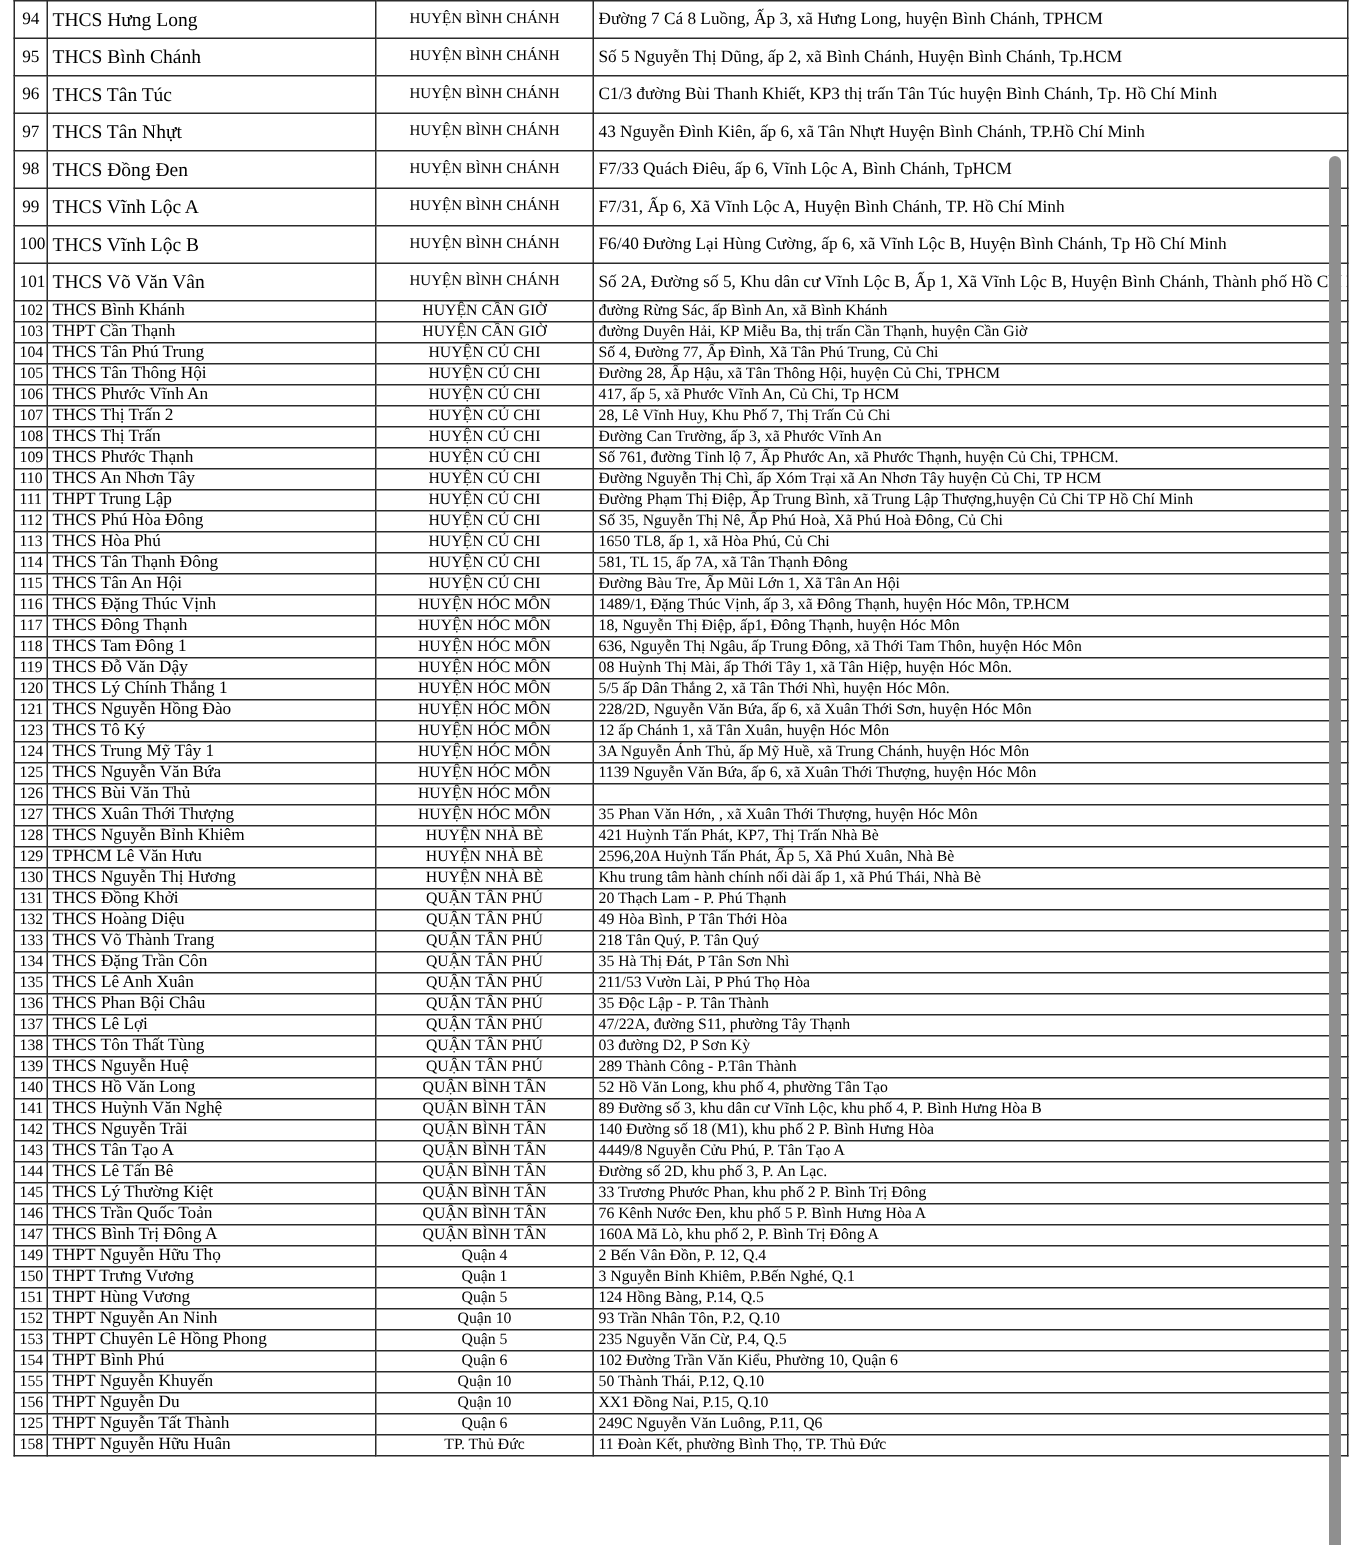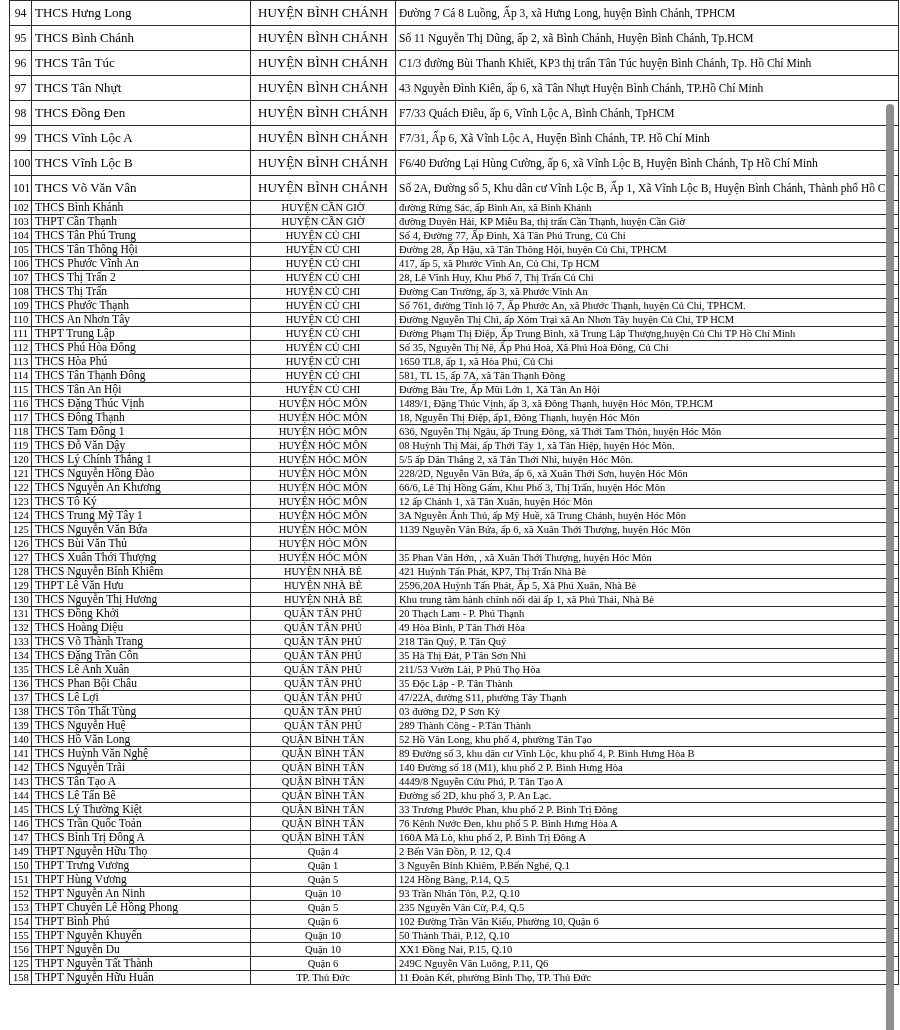--- a/index.html
+++ b/index.html
@@ -37,21 +37,21 @@
   tr.small td { height: 13px; }
   tr.tall td { height: 24px; }
 
   td.no       { text-align: center; font-size: 10.5px; padding: 0 1px; }
   td.name     { font-size: 11.5px; padding-left: 5px; }
   td.district { text-align: center; font-size: 10.5px; }
   td.address  { font-size: 10.5px; }
 
   tr.tall td.no       { font-size: 11.5px; }
   tr.tall td.name     { font-size: 13px; margin-left: 30px; }
-  tr.tall td.district { font-size: 13px; }
+  tr.tall td.district { font-size: 10px; }
   tr.tall td.address  { font-size: 11.5px; }
 
   .scrollbar-thumb {
     position: absolute;
     left: 886px;
     top: 104px;
     width: 8px;
     height: 926px;
     background: #8f8f8f;
     border-radius: 4px 4px 0 0;
@@ -72,21 +72,21 @@
         <tr class="tall">
           <td class="no">94</td>
           <td class="name">THCS Hưng Long</td>
           <td class="district">HUYỆN BÌNH CHÁNH</td>
           <td class="address">Đường 7 Cá 8 Luồng, Ấp 3, xã Hưng Long, huyện Bình Chánh, TPHCM</td>
         </tr>
         <tr class="tall">
           <td class="no">95</td>
           <td class="name">THCS Bình Chánh</td>
           <td class="district">HUYỆN BÌNH CHÁNH</td>
-          <td class="address">Số 11 Nguyễn Thị Dũng, ấp 2, xã Bình Chánh, Huyện Bình Chánh, Tp.HCM</td>
+          <td class="address">Số 5 Nguyễn Thị Dũng, ấp 2, xã Bình Chánh, Huyện Bình Chánh, Tp.HCM</td>
         </tr>
         <tr class="tall">
           <td class="no">96</td>
           <td class="name">THCS Tân Túc</td>
           <td class="district">HUYỆN BÌNH CHÁNH</td>
           <td class="address">C1/3 đường Bùi Thanh Khiết, KP3 thị trấn Tân Túc huyện Bình Chánh, Tp. Hồ Chí Minh</td>
         </tr>
         <tr class="tall">
           <td class="no">97</td>
           <td class="name">THCS Tân Nhựt</td>
@@ -231,26 +231,20 @@
           <td class="district">HUYỆN HÓC MÔN</td>
           <td class="address">5/5 ấp Dân Thắng 2, xã Tân Thới Nhì, huyện Hóc Môn.</td>
         </tr>
         <tr class="small">
           <td class="no">121</td>
           <td class="name">THCS Nguyễn Hồng Đào</td>
           <td class="district">HUYỆN HÓC MÔN</td>
           <td class="address">228/2D, Nguyễn Văn Bứa, ấp 6, xã Xuân Thới Sơn, huyện Hóc Môn</td>
         </tr>
         <tr class="small">
-          <td class="no">122</td>
-          <td class="name">THCS Nguyễn An Khương</td>
-          <td class="district">HUYỆN HÓC MÔN</td>
-          <td class="address">66/6, Lê Thị Hồng Gấm, Khu Phố 3, Thị Trấn, huyện Hóc Môn</td>
-        </tr>
-        <tr class="small">
           <td class="no">123</td>
           <td class="name">THCS Tô Ký</td>
           <td class="district">HUYỆN HÓC MÔN</td>
           <td class="address">12 ấp Chánh 1, xã Tân Xuân, huyện Hóc Môn</td>
         </tr>
         <tr class="small">
           <td class="no">124</td>
           <td class="name">THCS Trung Mỹ Tây 1</td>
           <td class="district">HUYỆN HÓC MÔN</td>
           <td class="address">3A Nguyễn Ánh Thủ, ấp Mỹ Huề, xã Trung Chánh, huyện Hóc Môn</td>
@@ -274,21 +268,21 @@
           <td class="address">35 Phan Văn Hớn, , xã Xuân Thới Thượng, huyện Hóc Môn</td>
         </tr>
         <tr class="small">
           <td class="no">128</td>
           <td class="name">THCS Nguyễn Bỉnh Khiêm</td>
           <td class="district">HUYỆN NHÀ BÈ</td>
           <td class="address">421 Huỳnh Tấn Phát, KP7, Thị Trấn Nhà Bè</td>
         </tr>
         <tr class="small">
           <td class="no">129</td>
-          <td class="name">THPT Lê Văn Hưu</td>
+          <td class="name">TPHCM Lê Văn Hưu</td>
           <td class="district">HUYỆN NHÀ BÈ</td>
           <td class="address">2596,20A Huỳnh Tấn Phát, Ấp 5, Xã Phú Xuân, Nhà Bè</td>
         </tr>
         <tr class="small">
           <td class="no">130</td>
           <td class="name">THCS Nguyễn Thị Hương</td>
           <td class="district">HUYỆN NHÀ BÈ</td>
           <td class="address">Khu trung tâm hành chính nối dài ấp 1, xã Phú Thái, Nhà Bè</td>
         </tr>
         <tr class="small">

